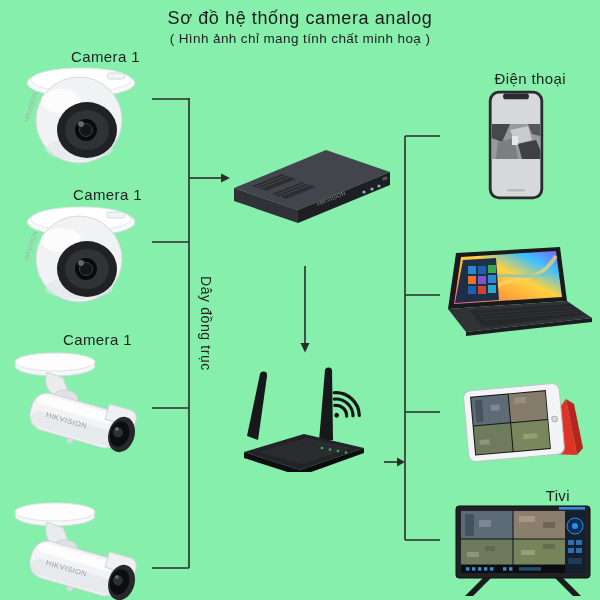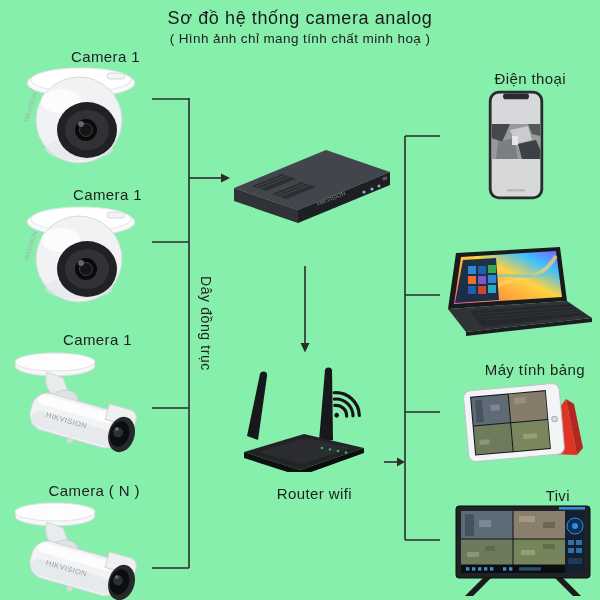--- a/index.html
+++ b/index.html
@@ -85,21 +85,20 @@
       <path d="M98,50 h22 a8,8 0 0 1 8,8 v8 h-30 z" fill="#eef0f2" stroke="#d2d5d8"></path>
       <ellipse cx="118" cy="76" rx="13" ry="18" fill="#26282b"></ellipse>
       <ellipse cx="116" cy="76" rx="9.5" ry="13" fill="#0c0d0e"></ellipse>
       <circle cx="114" cy="75" r="5" fill="#2e3134"></circle>
       <circle cx="112" cy="72" r="1.8" fill="#6a6e72"></circle>
       <circle cx="70" cy="96" r="3" fill="#d8dadd"></circle>
       <text x="40" y="80" font-size="7.5" fill="#9aa0a5" letter-spacing="0.5">HIKVISION</text>
     </g>
   </svg>
 
-  <div class="abs lbl" style="left:20px;top:482px;width:120px">Camera ( N )</div>
   <svg class="abs" style="left:5px;top:498px" width="150" height="104" viewBox="0 0 150 104">
     <ellipse cx="50" cy="18" rx="40" ry="10" fill="#f6f7f8" stroke="#d9dcde"></ellipse>
     <ellipse cx="50" cy="14" rx="40" ry="9" fill="#fdfdfd" stroke="#e2e4e6"></ellipse>
     <path d="M42,24 C38,38 44,46 56,50 L68,56 L58,30 Z" fill="#e9ebed" stroke="#d4d7d9"></path>
     <ellipse cx="60" cy="51" rx="13" ry="9" fill="#dfe1e4" stroke="#cdd0d3"></ellipse>
     <g transform="rotate(16 80 74)">
       <rect x="24" y="54" width="94" height="38" rx="16" fill="#f2f3f5" stroke="#d2d5d8"></rect>
       <rect x="26" y="74" width="90" height="16" rx="8" fill="#e3e5e8" opacity="0.7"></rect>
       <rect x="28" y="57" width="78" height="10" rx="5" fill="#ffffff" opacity="0.8"></rect>
       <path d="M98,48 h22 a8,8 0 0 1 8,8 v8 h-30 z" fill="#eef0f2" stroke="#d2d5d8"></path>
@@ -148,21 +147,20 @@
       <circle cx="100" cy="91" r="1.3"></circle>
         <circle cx="108" cy="92.5" r="1.3"></circle>
     </g>
     <g transform="translate(98,56) rotate(42)" stroke="#151515" fill="none" stroke-width="3.2" stroke-linecap="round">
       <path d="M-8,-7 A10.5,10.5 0 0 1 8,-7"></path>
       <path d="M-12.5,-11.5 A17,17 0 0 1 12.5,-11.5"></path>
       <path d="M-17,-16 A23.5,23.5 0 0 1 17,-16"></path>
       <circle cx="0" cy="-1" r="2.4" fill="#151515" stroke="none"></circle>
     </g>
   </svg>
-  <div class="abs lbl" style="left:252px;top:485px;width:100px">Router wifi</div>
 
   <div class="abs lbl" style="left:466px;top:70px;width:100px">Điện thoại</div>
   <svg class="abs" style="left:488px;top:90px" width="56" height="110" viewBox="0 0 56 110">
     <rect x="0.8" y="0.8" width="54.4" height="108.4" rx="10" fill="#2a2b2e"></rect>
     <rect x="3.6" y="3.6" width="48.8" height="102.8" rx="7.5" fill="#d7d8da"></rect>
     <rect x="15" y="3.6" width="26" height="5.6" rx="2.8" fill="#2a2b2e"></rect>
     <g>
       <rect x="3.6" y="34" width="48.8" height="35" fill="#97999c"></rect>
       <polygon points="3.6,34 22,34 14,52 3.6,48" fill="#46484b"></polygon>
       <polygon points="22,40 40,36 44,50 28,54" fill="#c9cbcd"></polygon>
@@ -203,21 +201,20 @@
     <polygon points="6,63 125,55 150,72 24,86" fill="#303236"></polygon>
     <polygon points="28,65 128,58 143,69 41,81" fill="#26282b"></polygon>
     <polygon points="24,86 150,72 150,76 24,90" fill="#1c1d20"></polygon>
     <g stroke="#313438" stroke-width="1">
       <line x1="34" y1="68" x2="132" y2="61"></line>
         <line x1="38" y1="71" x2="136" y2="64"></line>
       <line x1="42" y1="74" x2="139" y2="66"></line>
     </g>
   </svg>
 
-  <div class="abs lbl" style="left:455px;top:361px;width:130px">Máy tính bảng</div>
   <svg class="abs" style="left:462px;top:379px" width="125" height="86" viewBox="0 0 125 86">
     <polygon points="64,74 104,20 115,76" fill="#e03327"></polygon>
     <polygon points="104,20 115,76 121,69 112,25" fill="#b3271e"></polygon>
     <g transform="rotate(-5 52 44)">
       <rect x="4" y="8" width="96" height="71" rx="7" fill="#f3f4f5" stroke="#bfc3c6"></rect>
       <rect x="10.5" y="14" width="76" height="59" fill="#141618"></rect>
       <g>
         <rect x="11.5" y="15" width="36.7" height="28" fill="#5e6a75"></rect>
         <rect x="49.2" y="15" width="36.5" height="28" fill="#867c6c"></rect>
         <rect x="11.5" y="44" width="36.7" height="28" fill="#6e7b5c"></rect>

